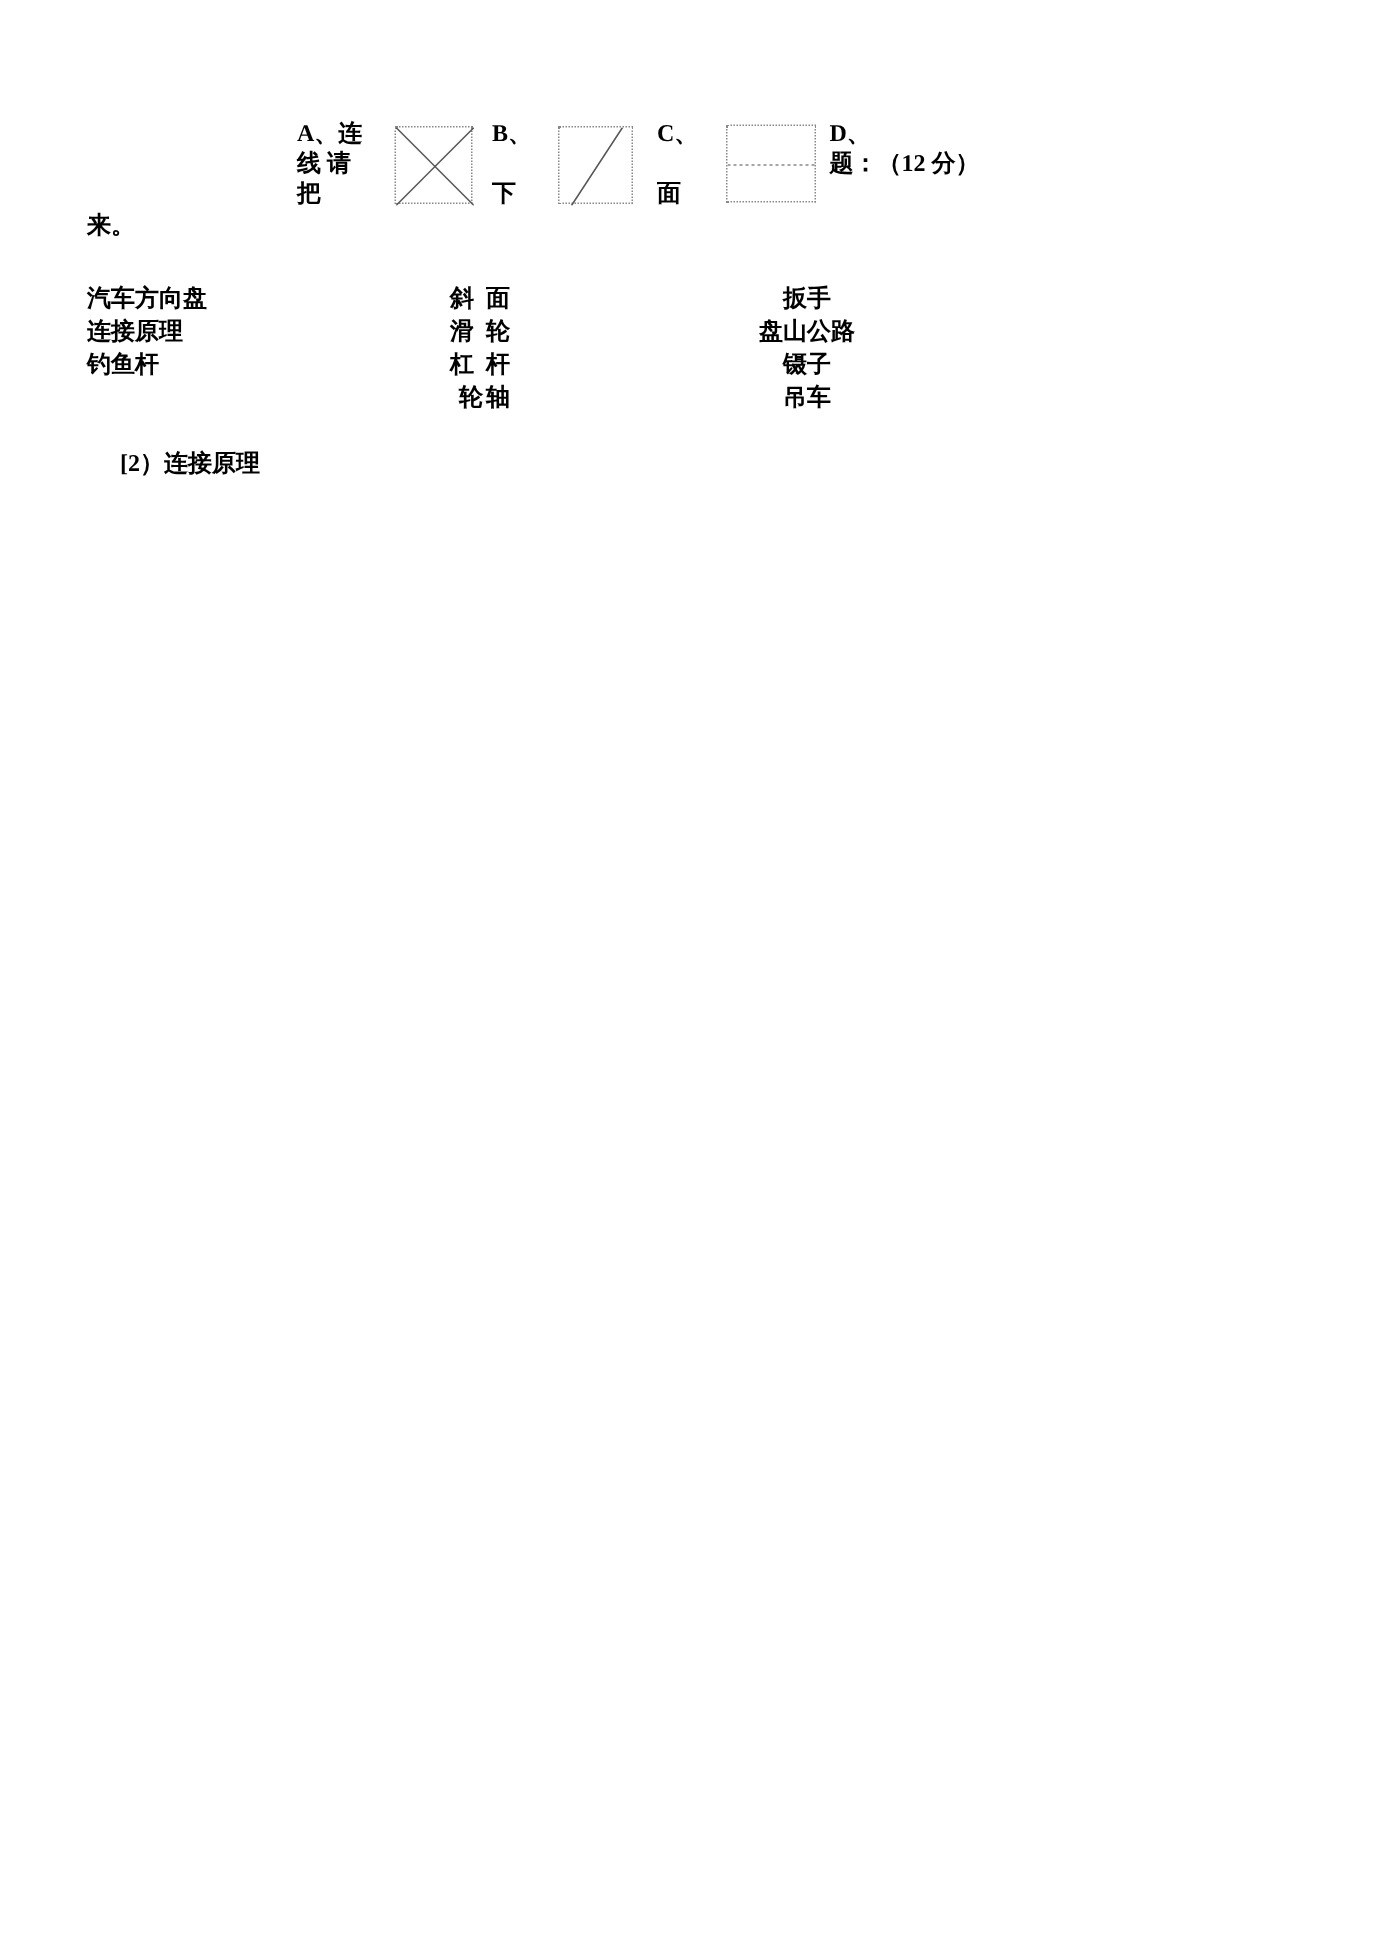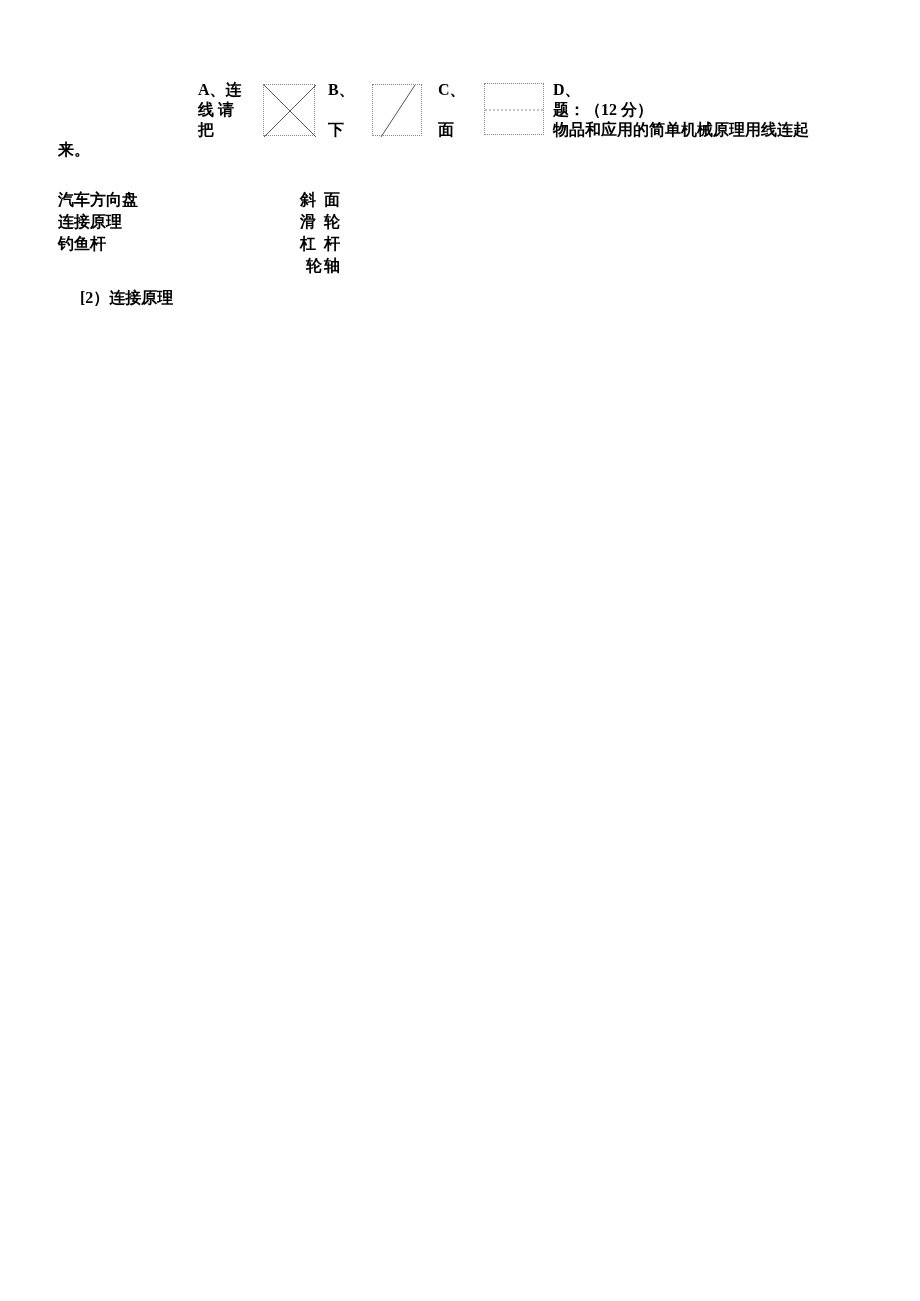--- a/index.html
+++ b/index.html
@@ -93,21 +93,21 @@
     .col-mid div {
       letter-spacing: 2px;
     }
     .col-right {
       left: 440px;
       top: 0;
       text-align: center;
       width: 80px;
     }
     .footer-line {
-      margin-top: 9px;
+      margin-top: 20px;
       margin-left: 22px;
     }
   </style>
 </head>
 <body>
 
 <div class="page">
 
   <div class="top-row">
 
@@ -144,36 +144,41 @@
 
     <div class="shape-box shape-d">
       <svg width="60" height="52">
         <line x1="0" y1="26" x2="60" y2="26" stroke="#888" stroke-width="1" stroke-dasharray="2,2"></line>
       </svg>
     </div>
 
     <div class="label-block label-d">
       <div>D、</div>
       <div>题：（12 分）</div>
-      <div>物品和应用的简单机械原理用线连起</div>
     </div>
 
   </div>
 
   <div>来。</div>
 
   <div class="columns">
     <div class="col col-left">
       <div>汽车方向盘</div>
       <div>连接原理</div>
       <div>钓鱼杆</div>
     </div>
     <div class="col col-mid">
       <div>斜 面</div>
       <div>滑 轮</div>
       <div>杠 杆</div>
       <div>轮轴</div>
     </div>
+    <div class="col col-right">
+      <div>扳手</div>
+      <div>盘山公路</div>
+      <div>镊子</div>
+      <div>吊车</div>
+    </div>
   </div>
 
   <div class="footer-line">[2）连接原理</div>
 
 </div>
 
 </body></html>

